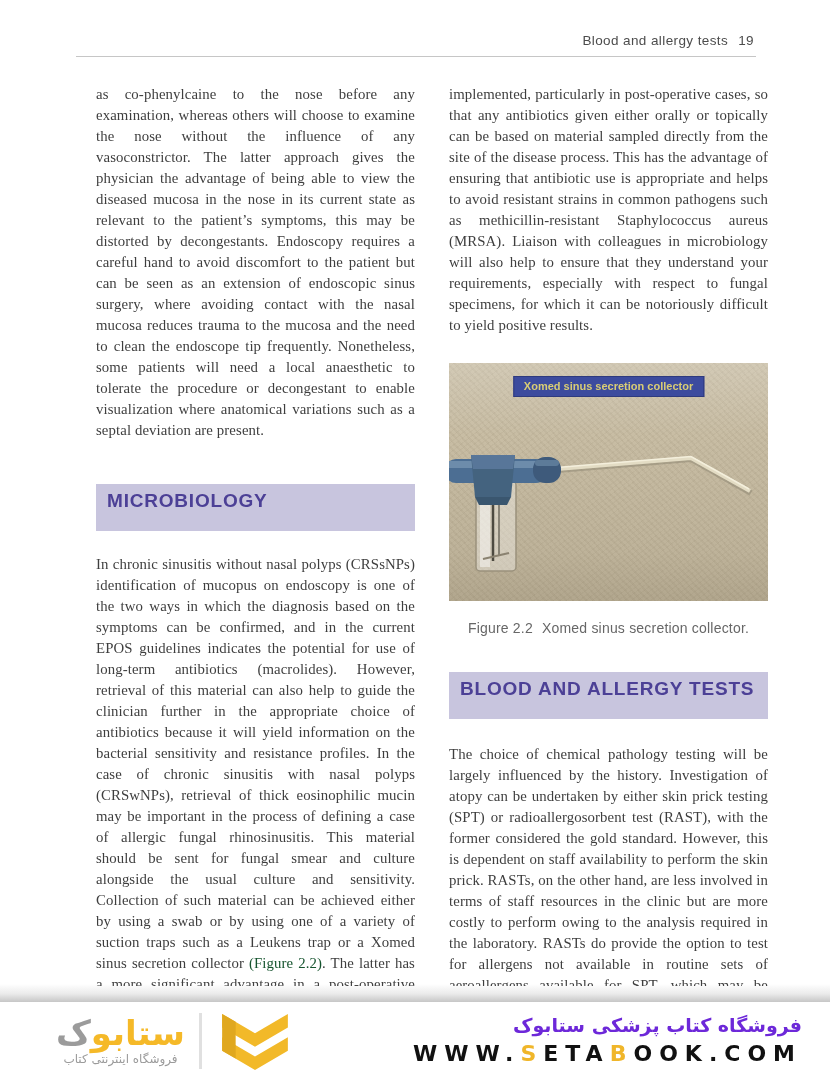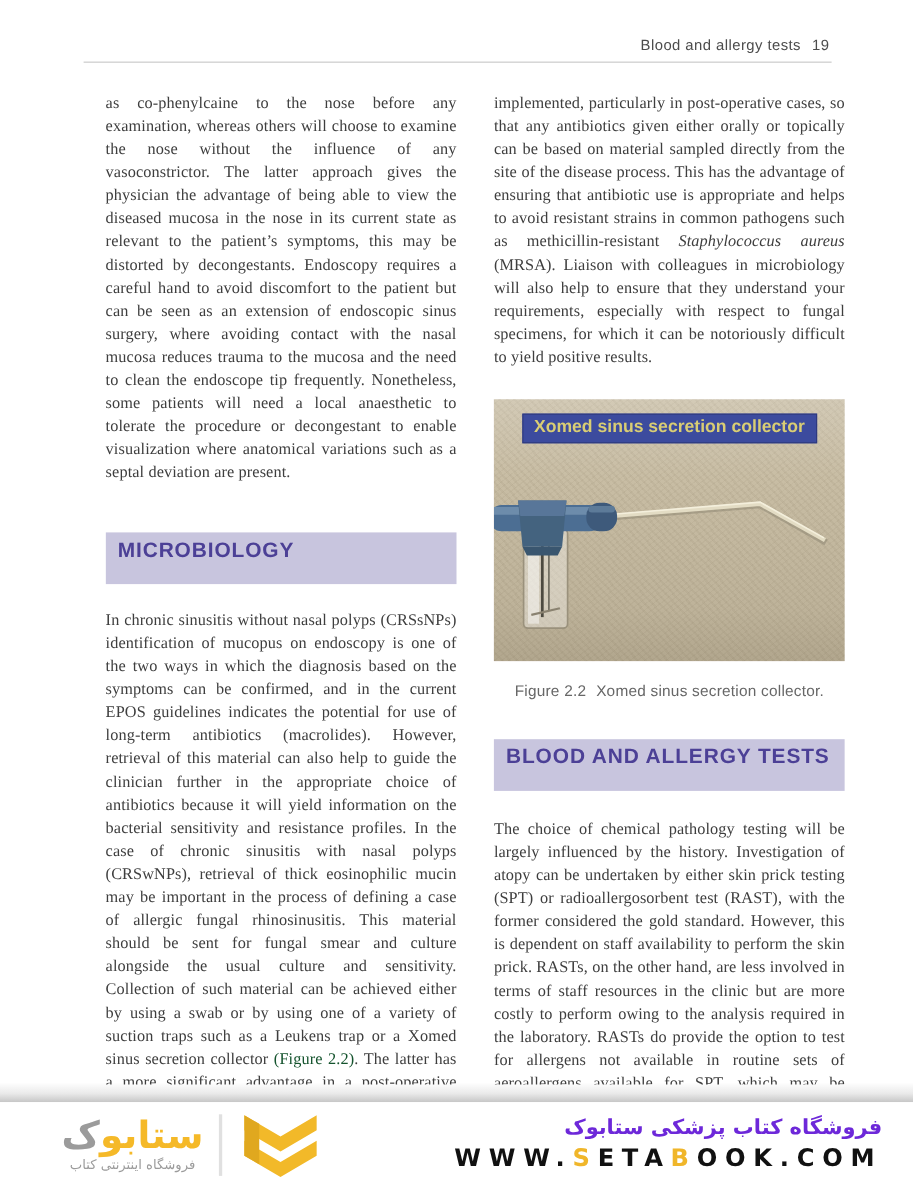--- a/index.html
+++ b/index.html
@@ -23,21 +23,21 @@
   
   .columns {
     position:absolute; top:84px; left:96px; width:672px; height:902px;
     display:flex; gap:34px; overflow:hidden;
   }
   .col { width:319px; }
   .body-text {
     font-size:14.8px; line-height:21px; text-align:justify; color:#3e3e3e;
     letter-spacing:.1px;
   }
-  .seg-italic { font-style:italic; }
+  .seg-italic { }
   .seg-link { color:#14532d; }
   .section-bar {
     background:#c8c5de; color:#4c4096;
     font-family:"Liberation Sans", sans-serif; font-weight:600;
     font-size:19px; letter-spacing:.8px;
     padding:6px 11px 19px 11px;
   }
   .left-bar { margin-top:43px; margin-bottom:23px; }
   .right-bar { margin-top:36px; margin-bottom:25px; }
   
@@ -47,21 +47,21 @@
     background:
       linear-gradient(to bottom, rgba(255,255,255,.20) 0%, rgba(255,255,255,0) 30%, rgba(98,86,62,.10) 80%, rgba(98,86,62,.22) 100%),
       repeating-linear-gradient(47deg, rgba(110,96,70,.07) 0 2px, rgba(255,255,255,0) 2px 5px),
       repeating-linear-gradient(-38deg, rgba(110,96,70,.06) 0 1px, rgba(255,255,255,0) 1px 4px),
       #c8bda4;
   }
   .photo-label {
     position:absolute; top:13px; left:50%; transform:translateX(-50%);
     background:#3c4b9e; border:1px solid #2e3a7e;
     color:#d9cd74; font-family:"Liberation Sans", sans-serif;
-    font-size:16px; font-weight:700; white-space:nowrap;
+    font-size:11px; font-weight:700; white-space:nowrap;
     padding:3px 10px 4px 10px;
   }
   .device-svg { position:absolute; left:0; top:0; }
   .figure-caption {
     margin-top:19px; font-family:"Liberation Sans", sans-serif;
     font-size:14px; color:#676767; letter-spacing:.2px;text-align:center;
   }
   .figure-caption .cap-label { margin-right:9px; }
   
   .page-shadow {

